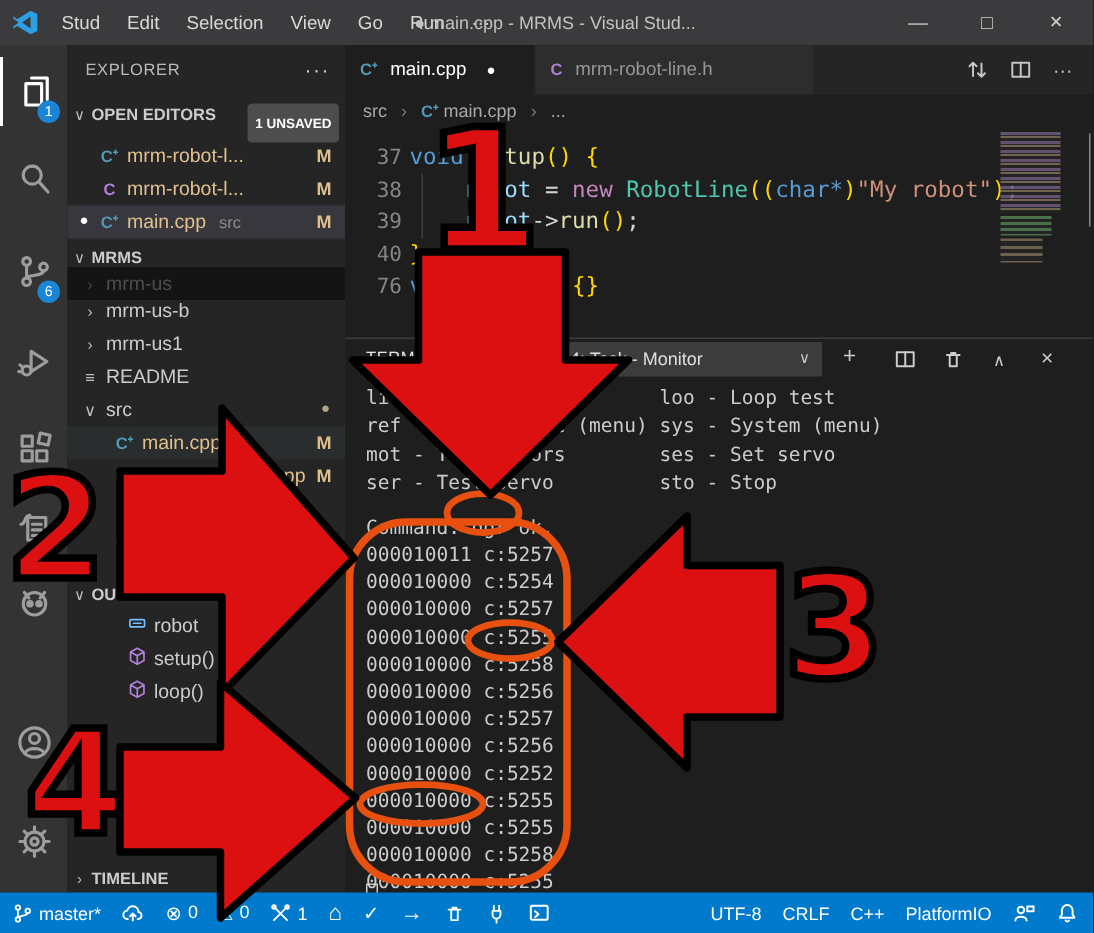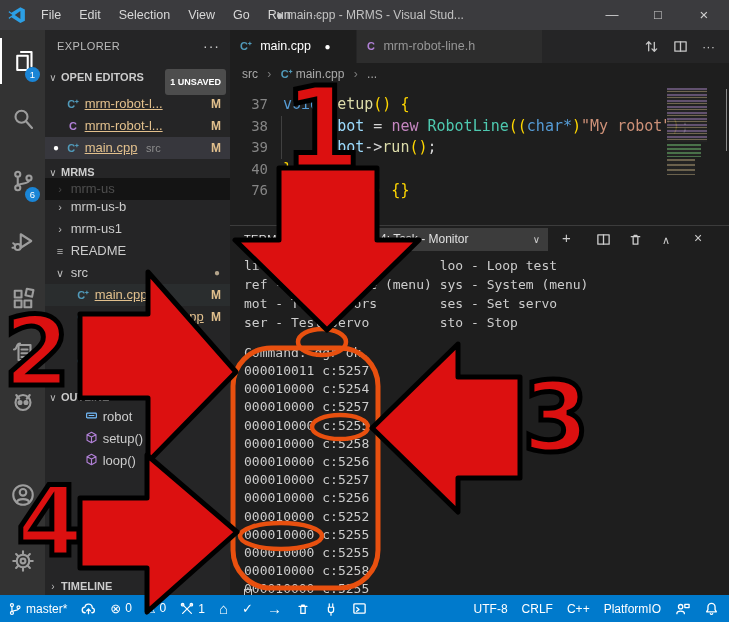--- a/index.html
+++ b/index.html
@@ -36,21 +36,21 @@
   .sb-more { position:absolute; right:10px; top:0; color:#cccccc; font-size:14px; letter-spacing:1px; }
   .sec-head { position:absolute; left:0; width:185px; height:22px; line-height:22px; font-weight:bold;
               font-size:11px; color:#cccccc; }
   .sec-head .chev { display:inline-block; width:16px; text-align:center; font-weight:normal; font-size:10px; color:#bbb; }
   .badge-unsaved { position:absolute; right:4px; top:3px; background:#4d4d4d; color:#ffffff; font-size:9px;
                    font-weight:bold; padding:2px 5px; border-radius:3px; }
   .row { position:absolute; left:0; width:185px; height:22px; line-height:22px; white-space:nowrap; }
   .row .dirty { position:absolute; left:8px; color:#ffffff; font-size:10px; }
   .row .fico { display:inline-block; width:16px; text-align:center; font-weight:bold; font-size:11px; }
   .cppc { color:#519aba; } .hc { color:#b180d7; }
-  .mod { color:#e2c08d;text-decoration:underline; }
+  .mod { color:#e2c08d; }
   .row .mbadge { position:absolute; right:9px; color:#e2c08d; font-weight:bold; font-size:12px; }
   .row .detail { color:#8c8c8c; font-size:11px; margin-left:5px; }
   .row .chev { display:inline-block; width:14px; text-align:center; color:#bbb; font-size:11px; }
   .row.sel { background:#37373d; }
   .row.hov { background:#2a2d2e; }
   .row.obscured { background:rgba(0,0,0,.45); }
   .row.obscured * { opacity:.3; }
   .dotbadge { position:absolute; right:10px; color:#b3a38a; font-size:10px; }
   .oicon { display:inline-block; width:16px; text-align:center; vertical-align:middle; }
 
@@ -63,21 +63,21 @@
   .tab .fico { font-weight:bold; font-size:11px; margin-right:5px; }
   .tab .dirty { margin-left:10px; color:#ffffff; font-size:10px; }
   .tab-actions { margin-left:auto; display:flex; align-items:center; gap:14px; padding-right:14px; color:#c5c5c5; }
   .breadcrumb { position:absolute; left:0; top:33px; width:499px; height:23px; line-height:23px;
                 color:#a9a9a9; font-size:12px; padding-left:12px; }
   .breadcrumb .sep { margin:0 6px; color:#7a7a7a; }
   .editor { position:absolute; left:0; top:56px; width:499px; height:139px; overflow:hidden;
             font-family:"DejaVu Sans Mono", monospace; font-size:15px; }
   .code-line { height:21.5px; line-height:21.5px; white-space:pre; }
   .code-line .ln { display:inline-block; width:30px; margin-left:8px; text-align:right; color:#858585;
-                   font-size:14px; margin-right:15px; }
+                   font-size:14px; margin-right:5px; }
   .code-line.cur .ln { color:#c6c6c6; }
   .tk-kw{color:#569cd6} .tk-ctl{color:#c586c0} .tk-fn{color:#dcdcaa} .tk-var{color:#9cdcfe}
   .tk-type{color:#4ec9b0} .tk-str{color:#ce9178} .tk-br{color:#ffd700} .tk-fg{color:#d4d4d4}
   .indent-guide { position:absolute; left:51px; top:30px; width:1px; height:43px; background:#404040; }
   .minimap { position:absolute; left:437px; top:2px; width:42px; height:92px; }
   .mm1 { position:absolute; left:0; top:0; width:40px; height:54px;
          background:repeating-linear-gradient(180deg,#6e5a7e 0 2px,#2a2a2a 2px 3px,#7e7258 3px 4px,#242424 4px 6px); opacity:.85;}
   .mm2 { position:absolute; left:0; top:56px; width:34px; height:13px;
          background:repeating-linear-gradient(180deg,#4e7a4e 0 2px,#242424 2px 4px); opacity:.9;}
   .mm3 { position:absolute; left:0; top:71px; width:28px; height:16px;
@@ -117,21 +117,21 @@
 </head>
 <body>
 
 <div id="app">
 
   <div class="titlebar">
     <svg class="icon" width="18" height="18" viewBox="0 0 16 16" style="margin:0 6px 0 8px">
       <polygon points="11,1 15,3 15,13 11,15 3,10 1,11.5 0.5,10.5 4,8 0.5,5.5 1,4.5 3,6" fill="#2c9fe5" stroke="none"></polygon>
       <polygon points="11,4.5 11,11.5 6,8" fill="#3b3b3e" stroke="none"></polygon>
     </svg>
-    <span class="menu-item">File</span>
+    <span class="menu-item">Stud</span>
     <span class="menu-item">Edit</span>
     <span class="menu-item">Selection</span>
     <span class="menu-item">View</span>
     <span class="menu-item">Go</span>
     <span class="menu-item">Run</span>
     <span class="menu-item">···</span>
     <span class="win-title">● main.cpp - MRMS - Visual Stud...</span>
     <span class="win-ctl" style="left:592px">—</span>
     <span class="win-ctl" style="left:638px">□</span>
     <span class="win-ctl" style="left:684px;font-size:15px">×</span>

